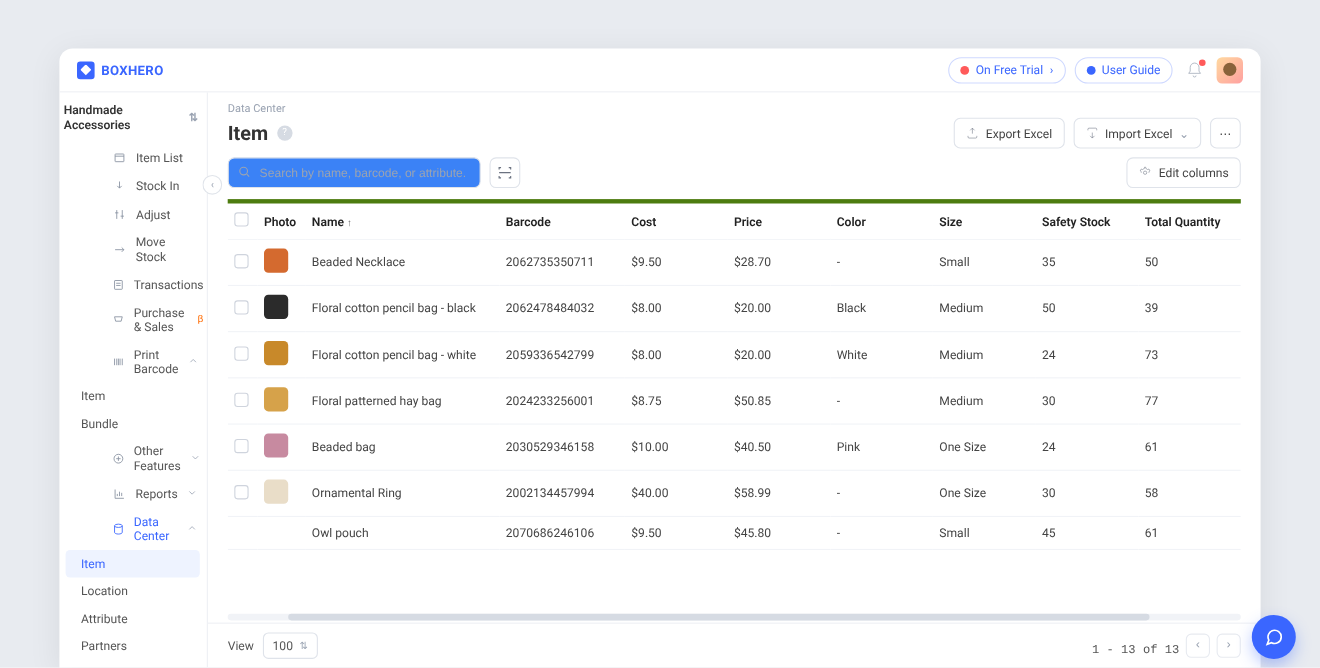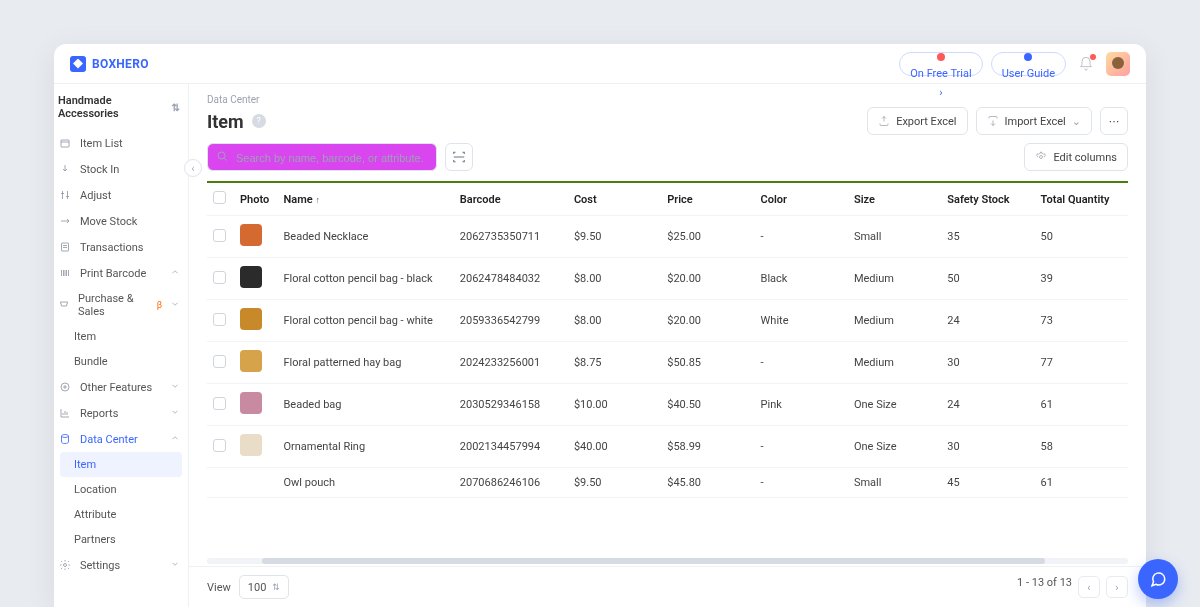--- a/index.html
+++ b/index.html
@@ -38,21 +38,21 @@
   }
   .brand-logo::after{
     content:""; position:absolute; inset:3px; background:#fff; clip-path: polygon(50% 0,100% 50%,50% 100%,0 50%);
   }
   .brand-name { font-weight: 700; color:#3a66ff; letter-spacing:.3px; font-size:12px;}
   .topbar-spacer { flex:1; }
   .pill {
     display:inline-flex; align-items:center; gap:6px;
     height:24px; padding:0 10px;
     border:1px solid #cfd9ff; border-radius: 14px; color:#3a66ff;
-    font-size:11px; cursor:pointer; margin-left:8px; background:#fff;flex-direction:column;
+    font-size:11px; cursor:pointer; margin-left:8px; background:#fff;
   }
   .dot{width:8px;height:8px;border-radius:50%;background:#ff5a5a;flex:0 0 auto;}
   .dot.blue{background:#3a66ff;}
   .bell { width:16px;height:16px; position:relative; margin-left:12px; cursor:pointer;}
   .bell svg{width:16px;height:16px;stroke:#9aa3b2;fill:none;}
   .bell .badge{position:absolute;top:-2px;right:-2px;width:6px;height:6px;background:#ff5a5a;border-radius:50%;}
   .avatar{width:24px;height:24px;border-radius:5px;background:linear-gradient(135deg,#ffd9a0,#ffa0a0);margin-left:12px;cursor:pointer;position:relative;}
   .avatar::after{content:"";position:absolute;left:6px;top:5px;width:12px;height:12px;border-radius:50%;background:#89623a;}
   
   .body { flex:1; display:flex; min-height:0; position:relative;}
@@ -63,20 +63,21 @@
   .team {
     display:flex;align-items:center;justify-content:space-between;
     padding:0 8px 10px 4px; font-weight:600; font-size:11px; color:#333;
   }
   .sort-icon{color:#9aa3b2;font-size:10px;cursor:pointer;}
   .nav { overflow-y:auto; }
   .nav-item{
     display:flex;align-items:center;gap:8px;
     padding:6px 8px 6px 4px; color:#555; cursor:pointer; font-size:11px;
     position:relative;
+    margin-left:44px;
   }
   .nav-item .ic{width:14px;height:14px;display:flex;align-items:center;justify-content:center;color:#8a93a2;}
   .nav-item .chev{margin-left:auto;color:#9aa3b2;}
   .nav-sub{padding-left:20px;font-size:11px;color:#555;}
   .nav-item.active{color:#3a66ff;}
   .nav-item.active .ic{color:#3a66ff;}
   .nav-sub.active{color:#3a66ff;background:#eef3ff;border-radius:4px;margin:0 6px;padding:6px 8px 6px 14px;}
   .nav-sub.item{padding:6px 8px 6px 14px;margin:0 6px;}
   .flag{color:#ff6a00;margin-left:4px;font-size:9px;}
   .collapse-tab{
@@ -100,50 +101,50 @@
     font-size:11px;cursor:pointer;
   }
   .btn svg{width:12px;height:12px;stroke:#6b7280;fill:none;}
   .btn.icon-only{padding:0;width:28px;justify-content:center;}
   .searchbar{display:flex;gap:8px;padding:0 18px 10px 18px;}
   .search{
     flex:0 0 230px;position:relative;
   }
   .search input{
     width:100%;height:28px;border:1px solid #dfe3ea;border-radius:6px;padding:2px 10px 0 28px;
-    font-size:11px;color:#333;background:#d946ef;
+    font-size:11px;color:#333;background:#3b82f6;
   }
   .search input::placeholder{color:#9aa3b2;}
   .search .mag{position:absolute;left:9px;top:7px;color:#9aa3b2;}
   .scan-btn{width:28px;height:28px;border:1px solid #dfe3ea;border-radius:6px;background:#fff;display:flex;align-items:center;justify-content:center;cursor:pointer;}
   .editcols{margin-left:auto;}
   
   .table-wrap{flex:1;min-height:0;padding:0 18px;display:flex;flex-direction:column;}
-  .table{flex:1;overflow:auto;border-top:2px solid #4d7c0f;}
+  .table{flex:1;overflow:auto;border-top:4px solid #4d7c0f;}
   table{border-collapse:collapse;width:100%;}
   th,td{
     text-align:left;font-size:11px;color:#444;padding:8px 6px;
     border-bottom:1px solid #f1f3f7;white-space:nowrap;
   }
   th{color:#222;font-weight:600;position:sticky;top:0;background:#fff;}
   .cb{width:24px;}
   .cb input{width:13px;height:13px;border:1px solid #cfd4dd;border-radius:3px;appearance:none;background:#fff;cursor:pointer;}
   .thumb{width:22px;height:22px;border-radius:4px;display:inline-block;}
   .up-caret{font-size:9px;color:#666;}
   .hscroll{height:6px;background:#f1f3f7;border-radius:3px;margin:2px 0;}
   .hscroll .thumb-bar{width:85%;height:100%;background:#d6dbe3;border-radius:3px;margin-left:6%;}
   
   .footer{
     display:flex;align-items:center;gap:8px;padding:8px 18px;border-top:1px solid #eef0f4;font-size:11px;color:#555;
   }
   .pgsize{
     border:1px solid #dfe3ea;border-radius:5px;height:24px;padding:0 8px;display:inline-flex;align-items:center;gap:6px;cursor:pointer;
   }
   .footer .spacer{flex:1;}
-  .pager{display:flex;align-items:flex-start;gap:6px;}
+  .pager{display:flex;align-items:flex-end;gap:6px;font-family:Liberation Mono, monospace;}
   .pager .pbtn{width:22px;height:22px;border:1px solid #e7eaf0;border-radius:5px;display:flex;align-items:center;justify-content:center;color:#9aa3b2;cursor:pointer;}
   
   .fab{
     position:absolute;right:22px;bottom:8px;width:40px;height:40px;border-radius:50%;
     background:#3a66ff;display:flex;align-items:center;justify-content:center;color:#fff;cursor:pointer;
     box-shadow:0 6px 14px rgba(58,102,255,.35);
     z-index: 5;
   }
   .fab svg{width:18px;height:18px;fill:none;stroke:#fff;stroke-width:2;}
   
@@ -243,39 +244,39 @@
                 <rect x="5" y="4" width="14" height="16" rx="1"></rect>
                 <path d="M8 9h8M8 13h8"></path>
               </svg>
             </span>
     <span>Transactions</span>
 
     </div>
           <div class="nav-item">
             <span class="ic">
               <svg viewBox="0 0 24 24">
-                <path d="M5 6v12M9 6v12M12 6v12M15 6v12M19 6v12"></path>
-              </svg>
-            </span>
-    <span>Print Barcode</span>
-
-    <span class="chev"><svg viewBox="0 0 24 24">
-                <path d="M6 15l6-6 6 6"></path>
-              </svg></span>
-          </div>
-          <div class="nav-item">
-            <span class="ic">
-              <svg viewBox="0 0 24 24">
                 <path d="M5 6h14l-2 8H7L5 6zM9 20h.01M17 20h.01"></path>
               </svg>
             </span>
     <span>Purchase &amp; Sales</span>
     <span class="flag">β</span>
     <span class="chev"><svg viewBox="0 0 24 24">
                 <path d="M6 9l6 6 6-6"></path>
+              </svg></span>
+          </div>
+          <div class="nav-item">
+            <span class="ic">
+              <svg viewBox="0 0 24 24">
+                <path d="M5 6v12M9 6v12M12 6v12M15 6v12M19 6v12"></path>
+              </svg>
+            </span>
+    <span>Print Barcode</span>
+
+    <span class="chev"><svg viewBox="0 0 24 24">
+                <path d="M6 15l6-6 6 6"></path>
               </svg></span>
           </div>
           <div class="nav-sub item">Item</div>
           <div class="nav-sub item">Bundle</div>
           <div class="nav-item">
             <span class="ic">
               <svg viewBox="0 0 24 24">
                 <circle cx="12" cy="12" r="8"></circle>
                 <path d="M12 8v8M8 12h8"></path>
               </svg>
@@ -413,21 +414,21 @@
                 <th>Total Quantity</th>
               </tr>
             </thead>
             <tbody id="tbody">
                 <tr>
     <td class="cb"><input type="checkbox" style=""></td>
     <td><span class="thumb" style="background:#d46a2f"></span></td>
     <td>Beaded Necklace</td>
     <td>2062735350711</td>
     <td>$9.50</td>
-    <td>$25.00</td>
+    <td>$28.70</td>
     <td>-</td>
     <td>Small</td>
     <td>35</td>
     <td>50</td>
                 </tr>
                 <tr>
     <td class="cb"><input type="checkbox" style=""></td>
     <td><span class="thumb" style="background:#2b2b2b"></span></td>
     <td>Floral cotton pencil bag - black</td>
     <td>2062478484032</td>

